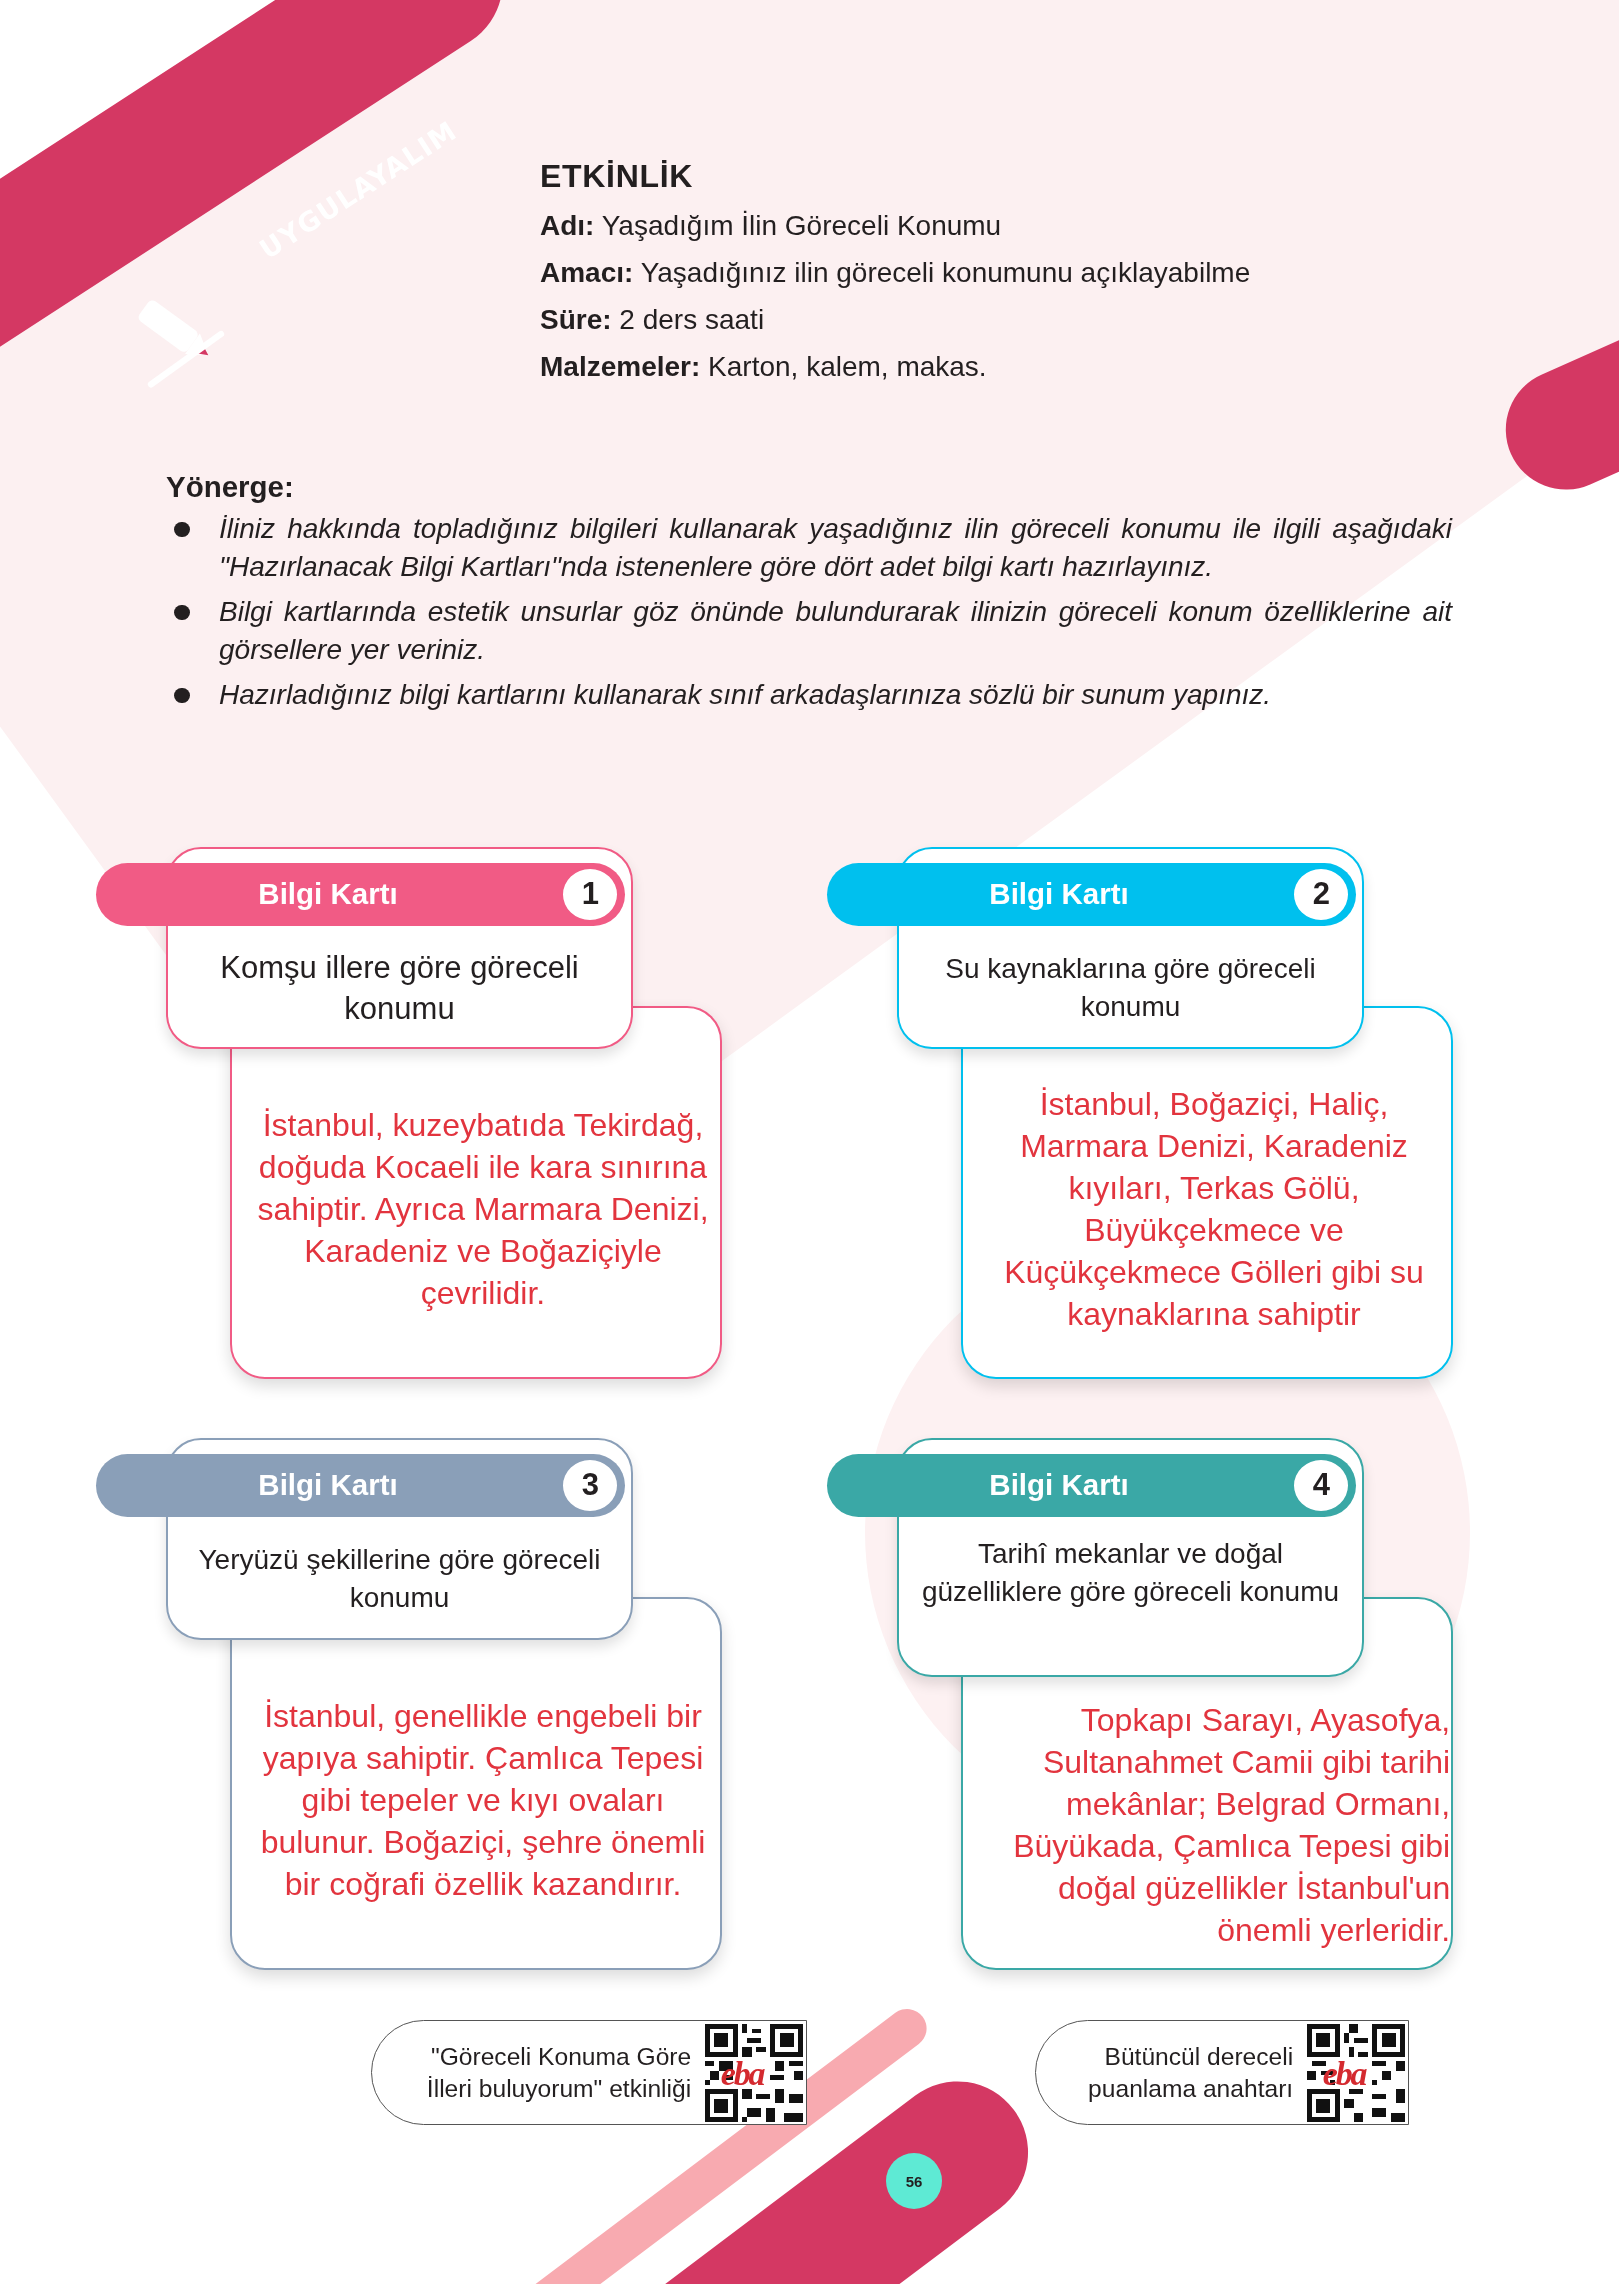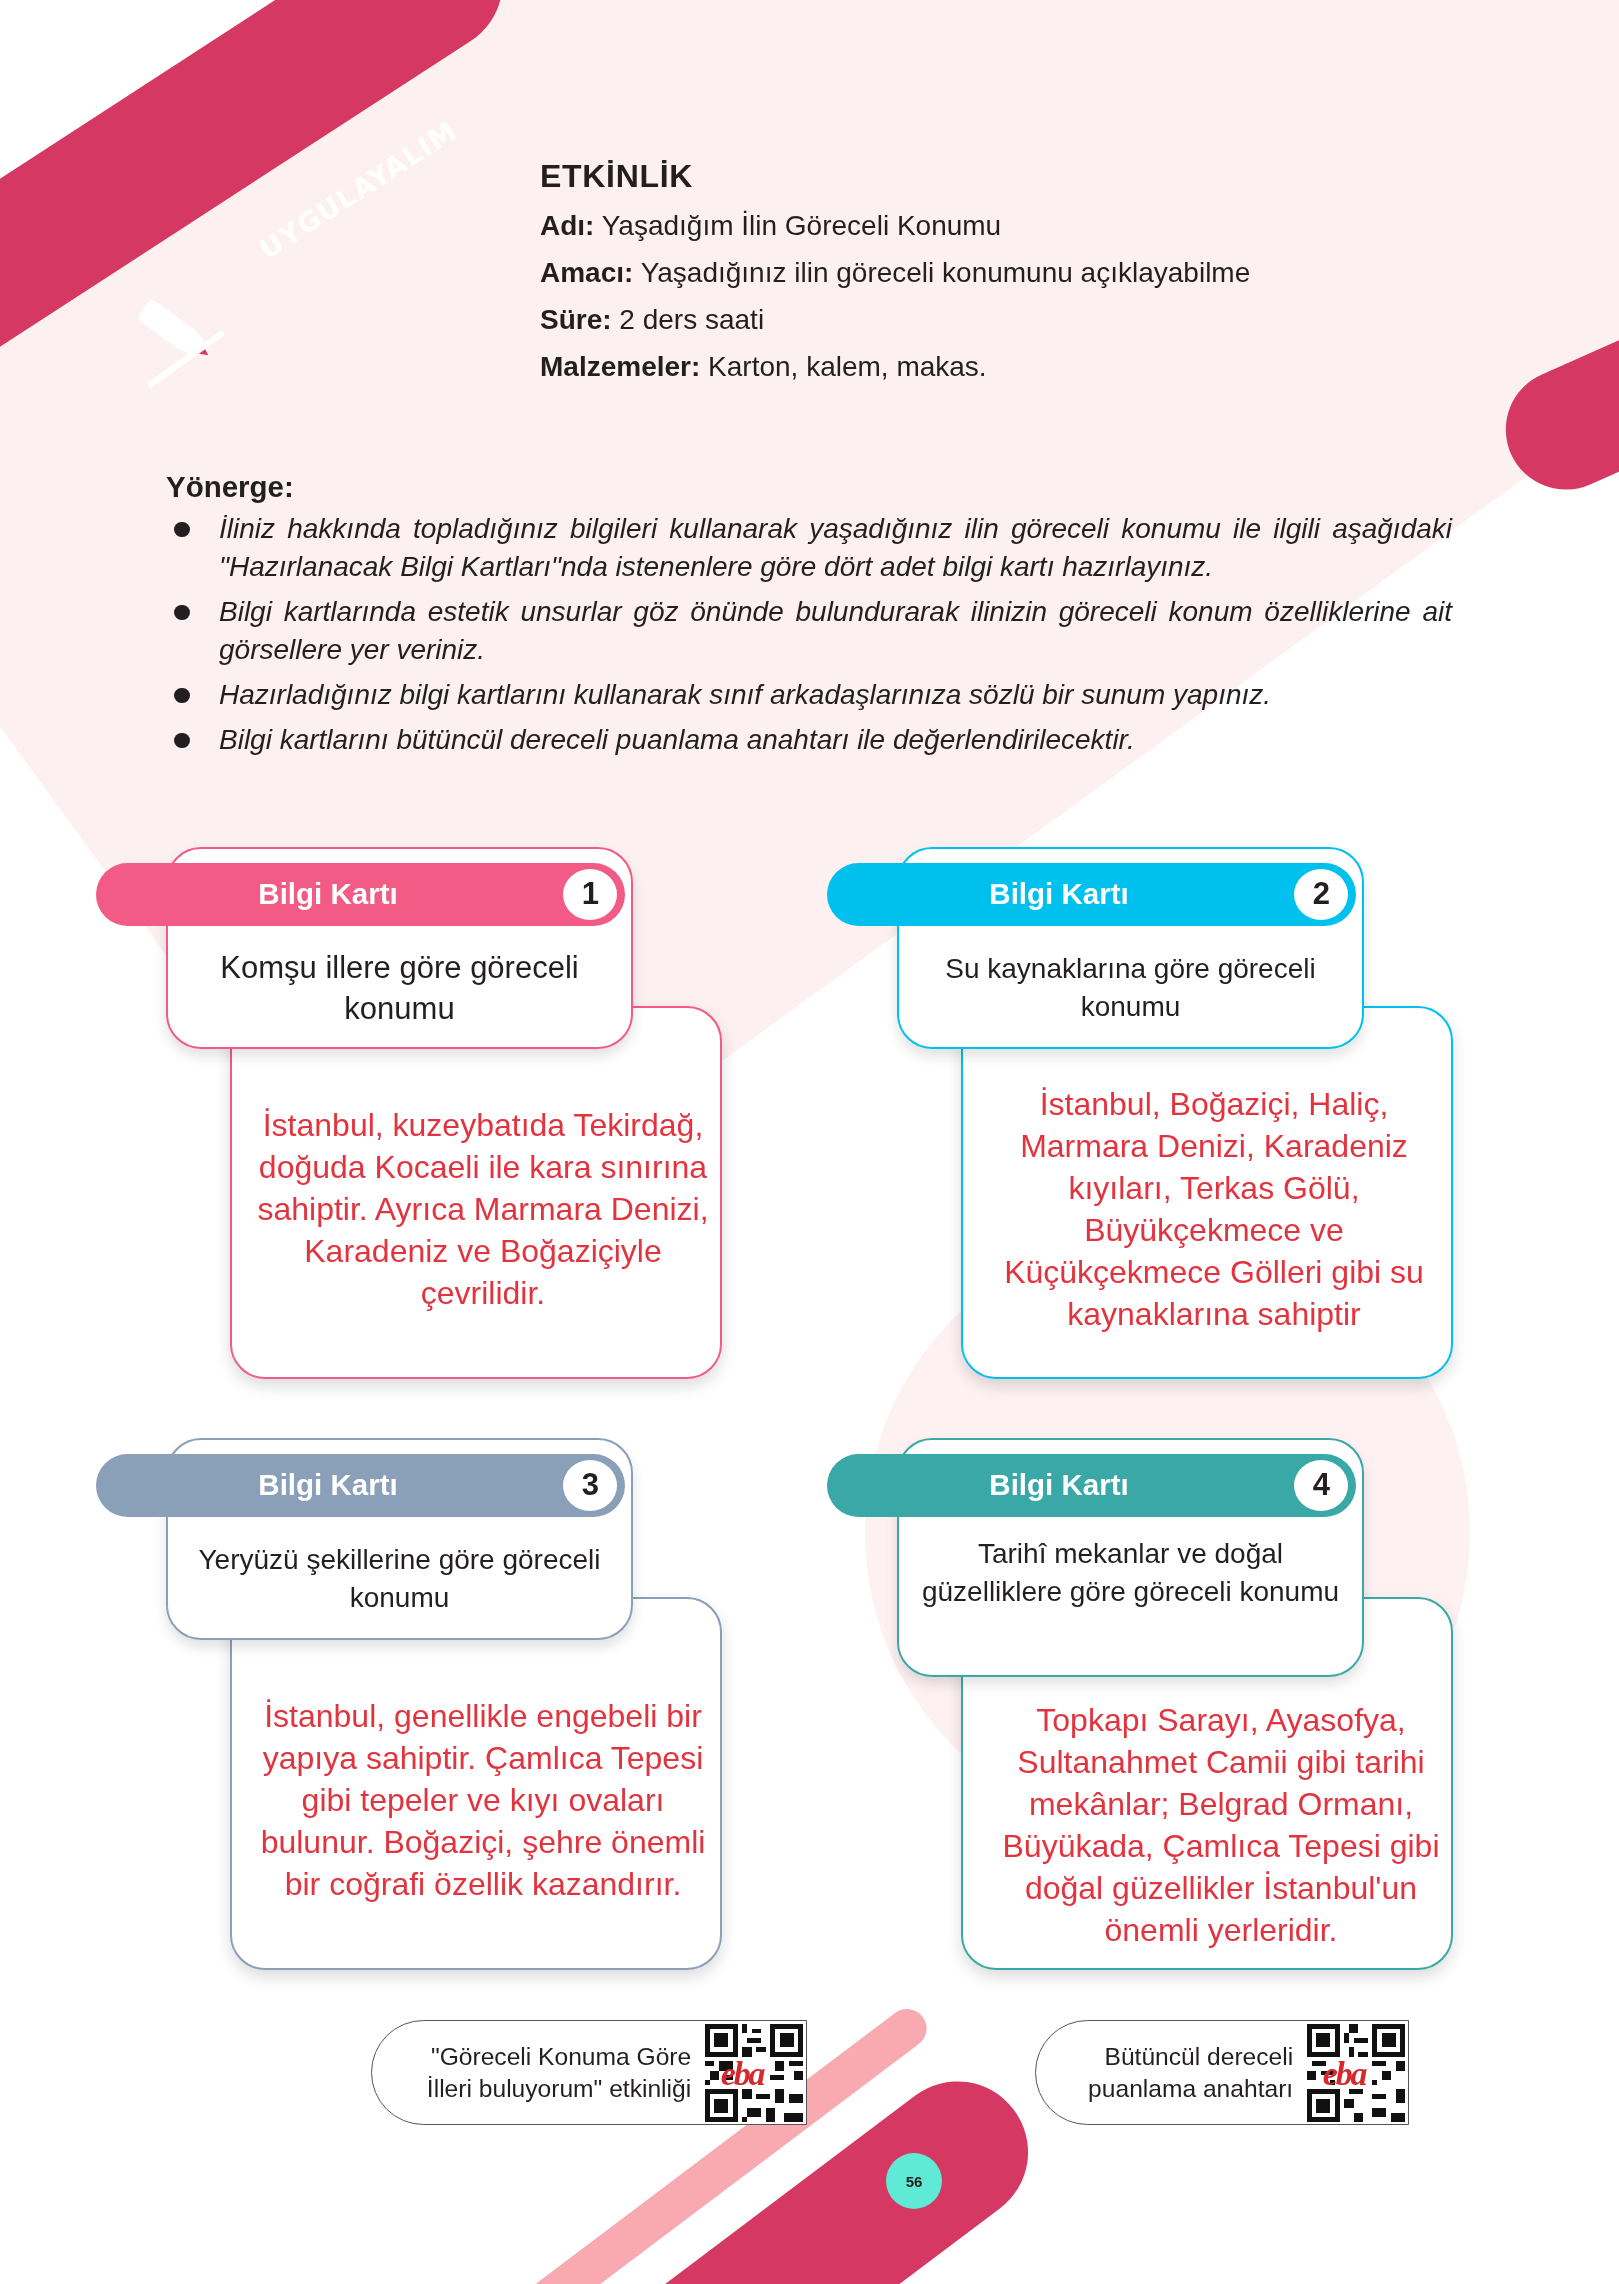--- a/index.html
+++ b/index.html
@@ -137,21 +137,20 @@
     <div class="activity-row"><b>Süre:</b> <span>2 ders saati</span></div>
     <div class="activity-row"><b>Malzemeler:</b> <span>Karton, kalem, makas.</span></div>
   </div>
 
   <div class="yonerge">
     <div class="yonerge-title">Yönerge:</div>
     <ul class="bullets">
       <li>İliniz hakkında topladığınız bilgileri kullanarak yaşadığınız ilin göreceli konumu ile ilgili aşağıdaki "Hazırlanacak Bilgi Kartları"nda istenenlere göre dört adet bilgi kartı hazırlayınız.</li>
       <li>Bilgi kartlarında estetik unsurlar göz önünde bulundurarak ilinizin göreceli konum özelliklerine ait görsellere yer veriniz.</li>
       <li>Hazırladığınız bilgi kartlarını kullanarak sınıf arkadaşlarınıza sözlü bir sunum yapınız.</li>
-      <li>Bilgi kartlarını bütüncül dereceli puanlama anahtarı ile değerlendirilecektir.</li>
     </ul>
   </div>
 
   <div class="card" style="--c:#f15b85; left:96px; top:847px;">
     <div class="card-bottom"></div>
     <div class="card-top"></div>
     <div class="card-header">
       <span class="card-header-title">Bilgi Kartı</span>
       <span class="card-number">1</span>
     </div>
@@ -182,21 +181,21 @@
   </div>
 
   <div class="card" style="--c:#3aa8a6; left:827px; top:1438px;">
     <div class="card-bottom" style="top:159px; height:373px;"></div>
     <div class="card-top" style="height:239px;"></div>
     <div class="card-header">
       <span class="card-header-title">Bilgi Kartı</span>
       <span class="card-number">4</span>
     </div>
     <div class="card-topic" style="height:112px; font-size:28px; line-height:38px;">Tarihî mekanlar ve doğal güzelliklere göre göreceli konumu</div>
-    <div class="card-answer" style="top:250px; height:274px; left:155px;">Topkapı Sarayı, Ayasofya, Sultanahmet Camii gibi tarihi mekânlar; Belgrad Ormanı, Büyükada, Çamlıca Tepesi gibi doğal güzellikler İstanbul'un önemli yerleridir.</div>
+    <div class="card-answer" style="top:250px; height:274px; left:155px;text-align:right;">Topkapı Sarayı, Ayasofya, Sultanahmet Camii gibi tarihi mekânlar; Belgrad Ormanı, Büyükada, Çamlıca Tepesi gibi doğal güzellikler İstanbul'un önemli yerleridir.</div>
   </div>
 
   <div class="qr-box" style="left:371px; top:2020px; width:436px;">
     <div class="qr-text">
       <div>"Göreceli Konuma Göre</div>
       <div>İlleri buluyorum" etkinliği</div>
     </div>
     <div class="qr-code">
       <svg viewBox="0 0 21 21" shape-rendering="crispEdges">
         <rect width="21" height="21" fill="#fff"></rect>

